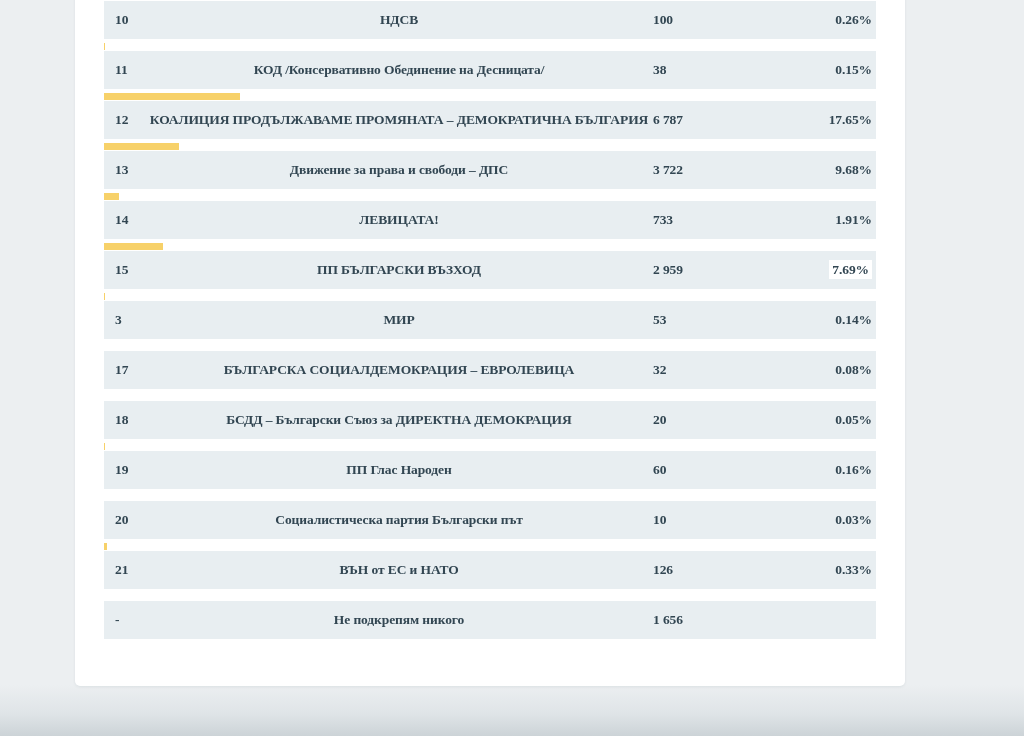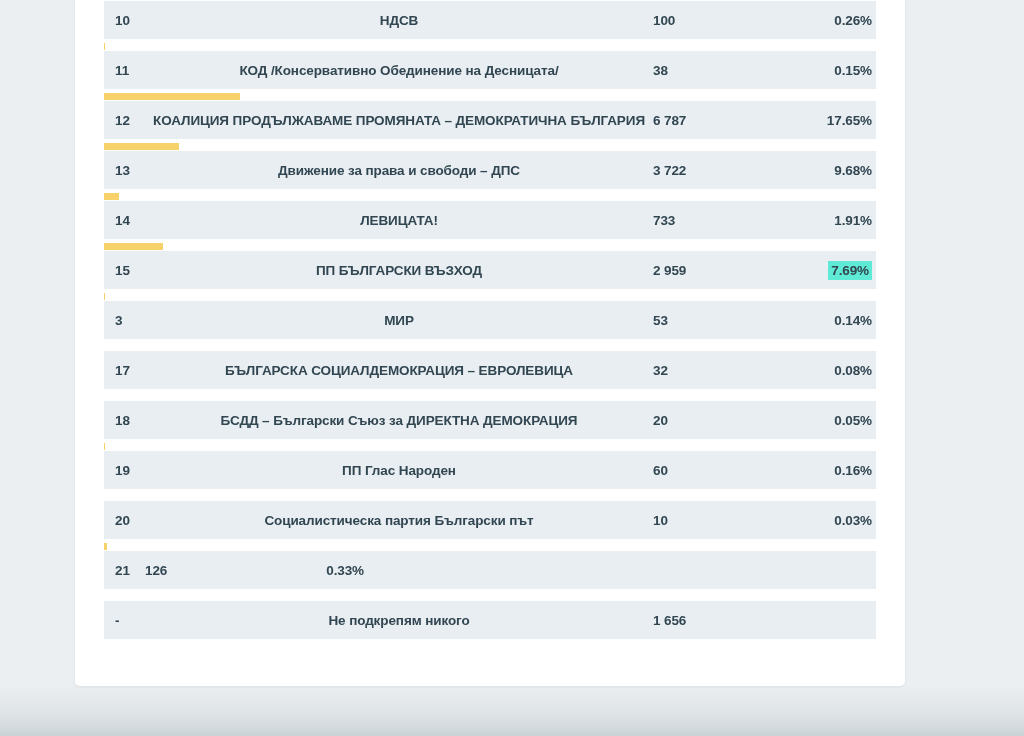--- a/index.html
+++ b/index.html
@@ -33,20 +33,21 @@
   }
   .stripe{
     height:38px;
     display:flex;
     align-items:center;
     background:#e8eef1;
     color:#324652;
     font-weight:bold;
     font-size:13.5px;
     letter-spacing:-0.1px;
+    font-family:Liberation Serif, serif;
   }
   .cell-num{
     width:41px;
     padding-left:11px;
     box-sizing:border-box;
     flex:0 0 auto;
   }
   .cell-name{
     flex:1 1 auto;
     overflow:hidden;
@@ -61,21 +62,21 @@
     box-sizing:border-box;
   }
   .cell-pct{
     width:113px;
     flex:0 0 auto;
     text-align:right;
     padding-right:4px;
     box-sizing:border-box;
   }
   .pct-selected{
-    background:#5eead4;
+    background:#ffffff;
     padding:2px 3px 2px 3px;
   }
 </style>
 </head>
 <body>
 
 <div class="viewport">
   <div class="card">
     <div id="rows-container">
   <div class="row-block">
@@ -209,20 +210,21 @@
       <div class="cell-pct"><span>0.03%</span></div>
     </div>
   </div>
 
   <div class="row-block">
     <div class="bar-zone">
       <div class="pct-bar" style="width: 2.5476px;"></div>
     </div>
     <div class="stripe">
       <div class="cell-num">21</div>
+      <div class="cell-name">ВЪН от ЕС и НАТО</div>
       <div class="cell-votes">126</div>
       <div class="cell-pct"><span>0.33%</span></div>
     </div>
   </div>
 
   <div class="row-block">
     <div class="bar-zone">
       
     </div>
     <div class="stripe">

